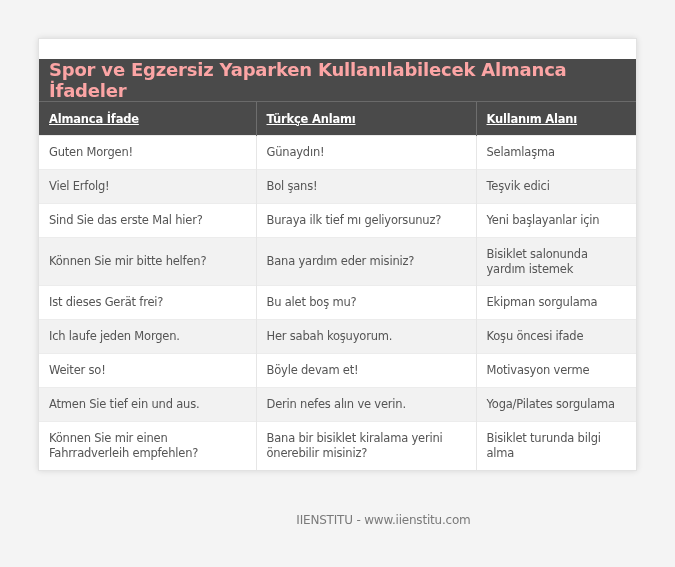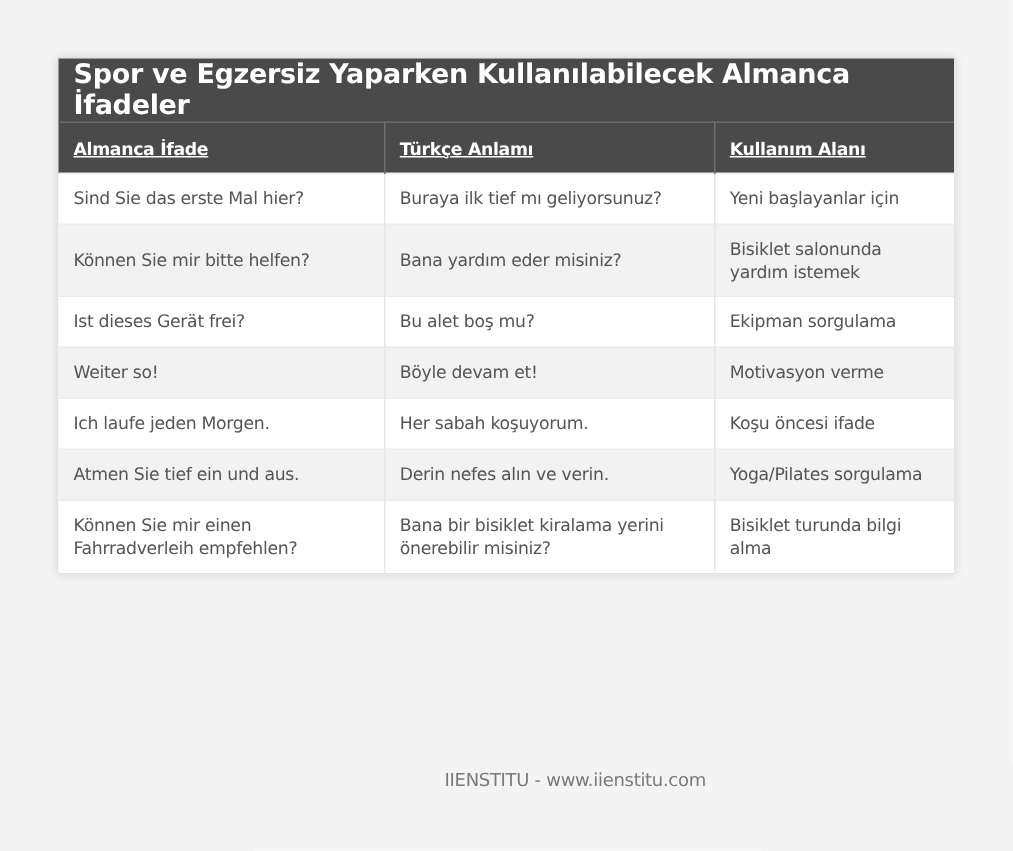--- a/index.html
+++ b/index.html
@@ -19,30 +19,31 @@
       left: 38px;
       top: 38px;
       width: 599px;
       background: #ffffff;
       box-shadow: 0 0 6px rgba(0,0,0,0.12);
       border: 1px solid #e2e2e2;
       box-sizing: border-box;
     }
     .title-bar {
       background: #4a4a4a;
-      color: #ffffff;
+      color: #fca5a5;
       height: 43px;
       box-sizing: border-box;
       padding: 15px 10px;
       display: flex;
       align-items: center;
       font-weight: bold;
       font-size: 18px;
       letter-spacing: -0.2px;
       border-bottom: 1px solid #6a6a6a;
+      margin-top: 20px;
     }
     table {
       width: 100%;
       border-collapse: collapse;
       table-layout: fixed;
     }
     col.c1 { width: 217px; }
     col.c2 { width: 220px; }
     col.c3 { width: auto; }
     thead th {
@@ -98,43 +99,53 @@
       </colgroup>
     <thead>
       <tr>
         <th>Almanca İfade</th>
         <th>Türkçe Anlamı</th>
         <th>Kullanım Alanı</th>
       </tr>
     </thead>
     <tbody>
       <tr>
+        <td>Guten Morgen!</td>
+        <td>Günaydın!</td>
+        <td>Selamlaşma</td>
+      </tr>
+      <tr>
+        <td>Viel Erfolg!</td>
+        <td>Bol şans!</td>
+        <td>Teşvik edici</td>
+      </tr>
+      <tr>
         <td>Sind Sie das erste Mal hier?</td>
         <td>Buraya ilk tief mı geliyorsunuz?</td>
         <td>Yeni başlayanlar için</td>
       </tr>
       <tr class="tall">
         <td>Können Sie mir bitte helfen?</td>
         <td>Bana yardım eder misiniz?</td>
         <td>Bisiklet salonunda yardım istemek</td>
       </tr>
       <tr>
         <td>Ist dieses Gerät frei?</td>
         <td>Bu alet boş mu?</td>
         <td>Ekipman sorgulama</td>
       </tr>
       <tr>
+        <td>Ich laufe jeden Morgen.</td>
+        <td>Her sabah koşuyorum.</td>
+        <td>Koşu öncesi ifade</td>
+      </tr>
+      <tr>
         <td>Weiter so!</td>
         <td>Böyle devam et!</td>
         <td>Motivasyon verme</td>
-      </tr>
-      <tr>
-        <td>Ich laufe jeden Morgen.</td>
-        <td>Her sabah koşuyorum.</td>
-        <td>Koşu öncesi ifade</td>
       </tr>
       <tr>
         <td>Atmen Sie tief ein und aus.</td>
         <td>Derin nefes alın ve verin.</td>
         <td>Yoga/Pilates sorgulama</td>
       </tr>
       <tr class="tall">
         <td>Können Sie mir einen Fahrradverleih empfehlen?</td>
         <td>Bana bir bisiklet kiralama yerini önerebilir misiniz?</td>
         <td>Bisiklet turunda bilgi alma</td>

